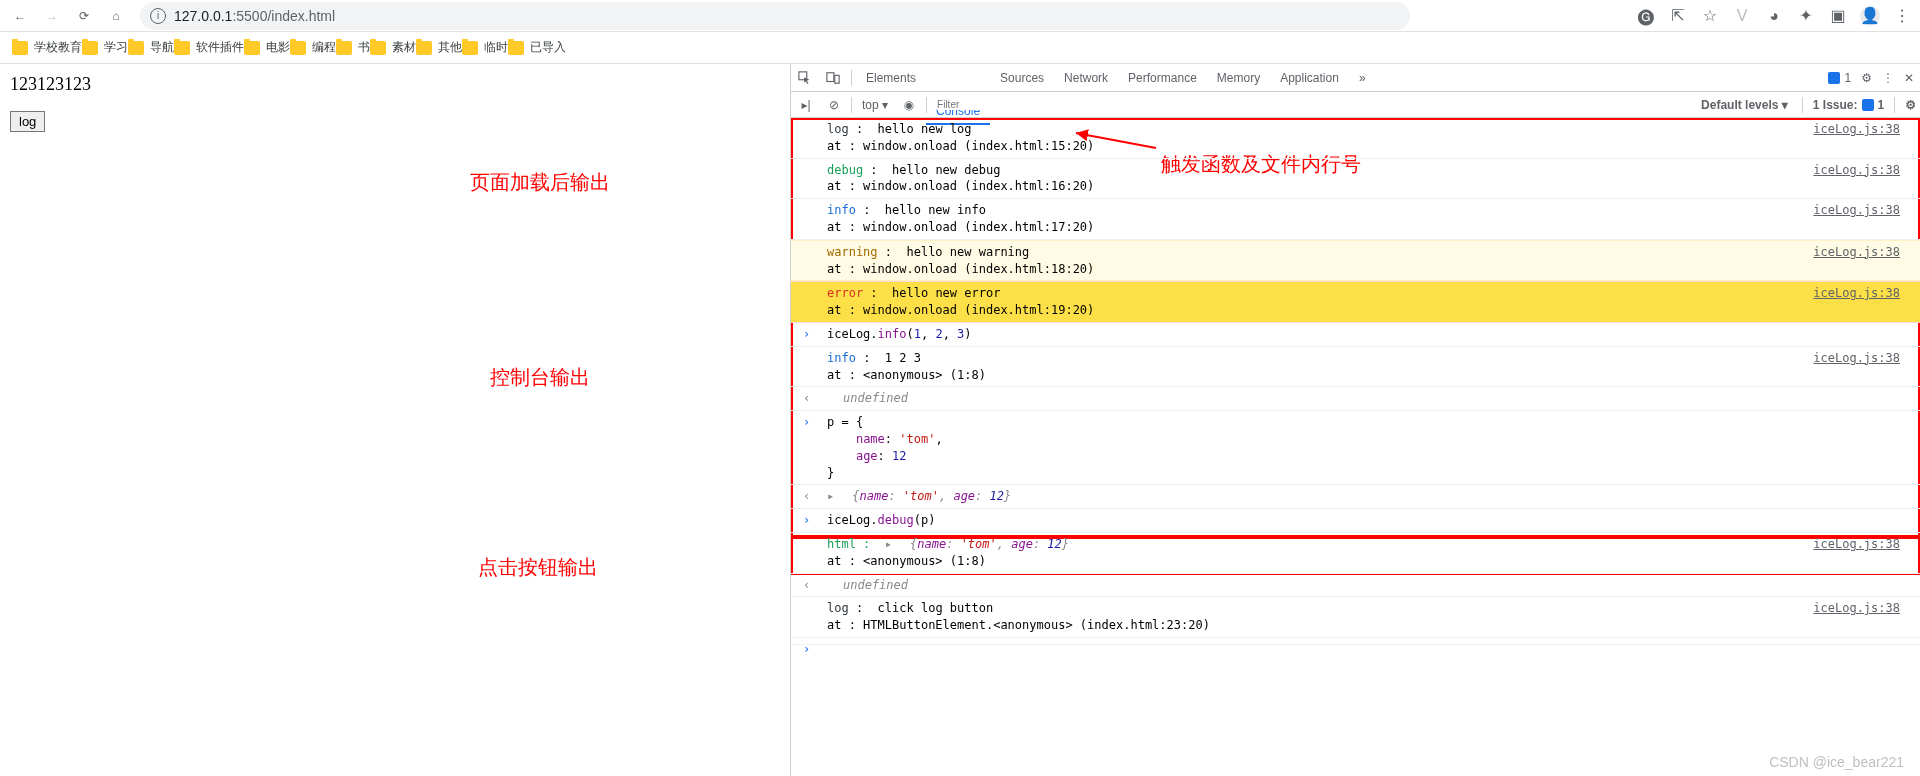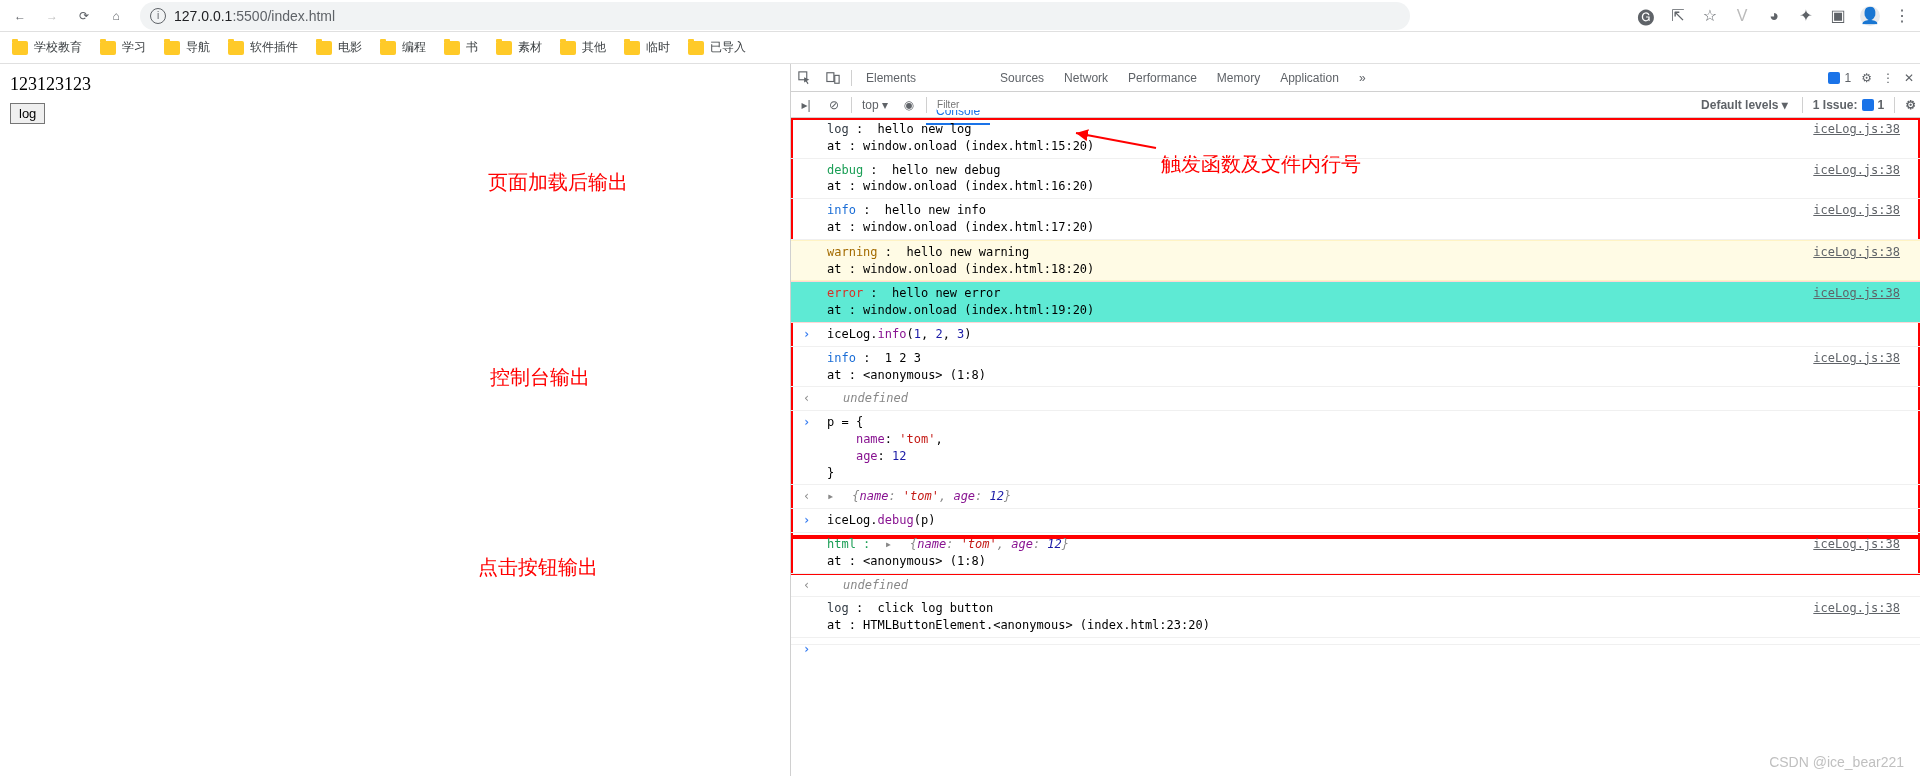--- a/index.html
+++ b/index.html
@@ -7,47 +7,47 @@
 .browser-toolbar { height: 32px; display: flex; align-items: center; padding: 0 8px; gap: 8px; border-bottom: 1px solid #e0e0e0; background: #fff; }
 .nav-btn { width: 24px; height: 24px; display: flex; align-items: center; justify-content: center; color: #5f6368; cursor: pointer; border-radius: 50%; }
 .nav-btn.disabled { color: #bdbdbd; }
 .url-bar { flex: 1; display: flex; align-items: center; height: 28px; background: #f1f3f4; border-radius: 14px; padding: 0 10px; margin: 0 4px; max-width: 1270px; }
 .url-bar .info-icon { width: 16px; height: 16px; border: 1.5px solid #5f6368; border-radius: 50%; display: flex; align-items: center; justify-content: center; font-size: 10px; color: #5f6368; margin-right: 8px; }
 .url-text { color: #5f6368; font-size: 14px; }
 .url-text .domain { color: #202124; }
 .right-icons { display: flex; gap: 12px; align-items: center; margin-left: auto; }
 .right-icons span { width: 20px; height: 20px; display: flex; align-items: center; justify-content: center; color: #5f6368; cursor: pointer; font-size: 16px; }
 .avatar { width: 24px; height: 24px; border-radius: 50%; background: #e8eaed; display: flex; align-items: center; justify-content: center; color: #5f6368; font-size: 14px; }
-.bookmarks-bar { height: 32px; display: flex; align-items: center; padding: 0 12px; gap: 18px; border-bottom: 1px solid #e0e0e0; }
+.bookmarks-bar { height: 32px; display: flex; align-items: center; padding: 0 12px; border-bottom: 1px solid #e0e0e0; }
 .bookmark { display: flex; align-items: center; gap: 6px; color: #3c4043; font-size: 12px; cursor: pointer; }
 .folder-icon { width: 16px; height: 14px; background: #ffca28; border-radius: 2px; position: relative; }
 .folder-icon::before { content:''; position:absolute; top:-2px; left:0; width:6px; height:3px; background:#ffca28; border-radius:1px 1px 0 0; }
 .main { display: flex; height: calc(100% - 64px); }
 .page-content { width: 790px; padding: 10px; position: relative; }
-.page-text { font-size: 18px; font-family: 'Times New Roman', serif; margin-bottom: 8px; }
+.page-text { font-size: 18px; font-family: 'Times New Roman', serif; margin-bottom: 16px; }
 .log-btn { padding: 2px 8px; border: 1px solid #767676; background: #efefef; font-size: 13px; cursor: pointer; font-family: Arial; }
 .annotation { position: absolute; color: #f00; font-size: 20px; font-family: 'SimSun', sans-serif; white-space: nowrap; }
 .devtools { flex: 1; border-left: 1px solid #d0d0d0; display: flex; flex-direction: column; background: #fff; font-family: 'Segoe UI', Tahoma, sans-serif; }
 .dt-tabs { height: 28px; display: flex; align-items: center; border-bottom: 1px solid #d0d0d0; font-size: 12px; }
 .dt-tab-icon { width: 28px; display: flex; justify-content: center; color: #5f6368; cursor: pointer; }
 .dt-tab { padding: 0 10px; height: 100%; display: flex; align-items: center; color: #5f6368; cursor: pointer; }
 .dt-tab.active { color: #1a73e8; border-bottom: 2px solid #1a73e8; margin-top: 34px; }
 .dt-right { margin-left: auto; display: flex; align-items: center; gap: 10px; padding-right: 6px; }
 .issue-badge { display: flex; align-items: center; gap: 4px; color: #5f6368; }
 .issue-sq { width: 12px; height: 12px; background: #1a73e8; border-radius: 2px; }
 .dt-console-bar { height: 26px; display: flex; align-items: center; border-bottom: 1px solid #d0d0d0; font-size: 12px; padding: 0 4px; gap: 6px; }
 .cb-btn { width: 22px; display: flex; justify-content: center; color: #5f6368; cursor: pointer; }
 .cb-sep { width: 1px; height: 16px; background: #d0d0d0; }
 .cb-dropdown { padding: 0 4px; color: #5f6368; cursor: pointer; }
 .cb-filter { flex: 1; border: none; outline: none; font-size: 10px; color: #5f6368; margin-left: 4px; }
 .cb-right { margin-left: auto; display: flex; align-items: center; gap: 10px; color: #5f6368; font-weight: bold; }
 .console-body { flex: 1; overflow: auto; font-family: Menlo, Consolas, monospace; font-size: 12px; position: relative; }
 .log-row { padding: 3px 20px 3px 36px; border-bottom: 1px solid #f0f0f0; display: flex; position: relative; line-height: 1.4; }
 .log-row.warn-bg { background: #fffbe5; border-top: 1px solid #fff3c4; border-bottom: 1px solid #fff3c4; }
-.log-row.err-bg { background: #5eead4; border-top: 1px solid #ffd6d6; border-bottom: 1px solid #ffd6d6; }
+.log-row.err-bg { background: #fde047; border-top: 1px solid #ffd6d6; border-bottom: 1px solid #ffd6d6; }
 .log-content { flex: 1; white-space: pre; }
 .log-source { color: #5f6368; text-decoration: underline; cursor: pointer; }
 .c-log { color: #303942; }
 .c-debug { color: #1a9e55; }
 .c-info { color: #1a6dd6; }
 .c-warn { color: #a36a00; }
 .c-err { color: #d93025; }
 .c-num { color: #1a1aa6; }
 .c-str { color: #c41a16; }
 .c-kw { color: #881391; }
@@ -129,21 +129,21 @@
     <div class="bookmark">
       <span class="folder-icon"></span>
       <span>已导入</span>
     </div>
   </div>
 
 <div class="main">
   <div class="page-content">
     <div class="page-text">123123123</div>
     <button class="log-btn">log</button>
-    <div class="annotation" style="top:105px; left:488px">页面加载后输出</div>
+    <div class="annotation" style="top:105px; left:470px">页面加载后输出</div>
     <div class="annotation" style="top:300px; left:490px">控制台输出</div>
     <div class="annotation" style="top:490px; left:478px">点击按钮输出</div>
   </div>
 
   <div class="devtools">
     <div class="dt-tabs">
       <div class="dt-tab-icon">
           <svg width="14" height="14" viewBox="0 0 16 16">
             <rect x="1" y="1" width="9" height="9" fill="none" stroke="#5f6368" stroke-width="1.3"></rect>
             <path d="M7 7 L13 10 L10 11 L12 14 L11 15 L9 12 L7 13 Z" fill="#5f6368"></path>

